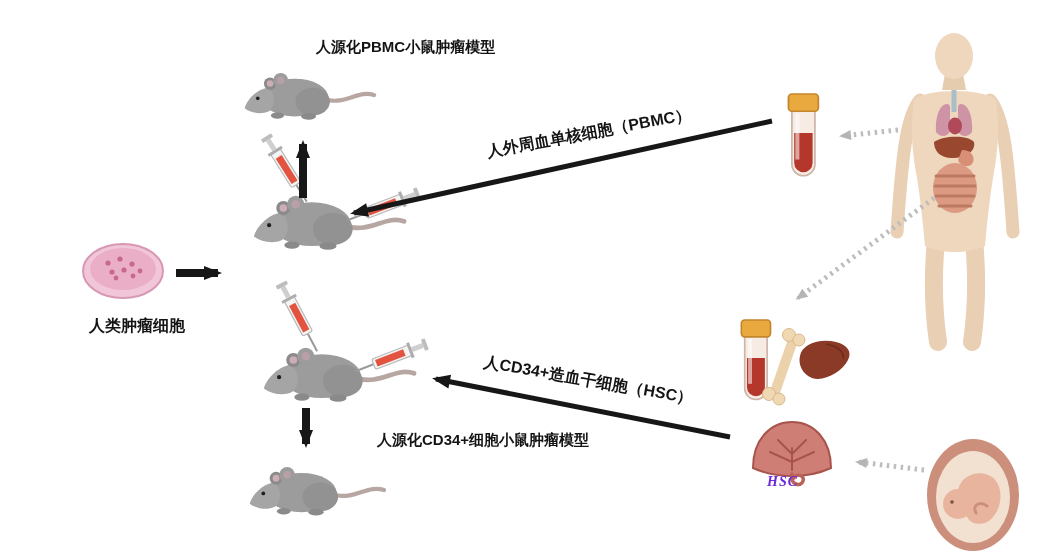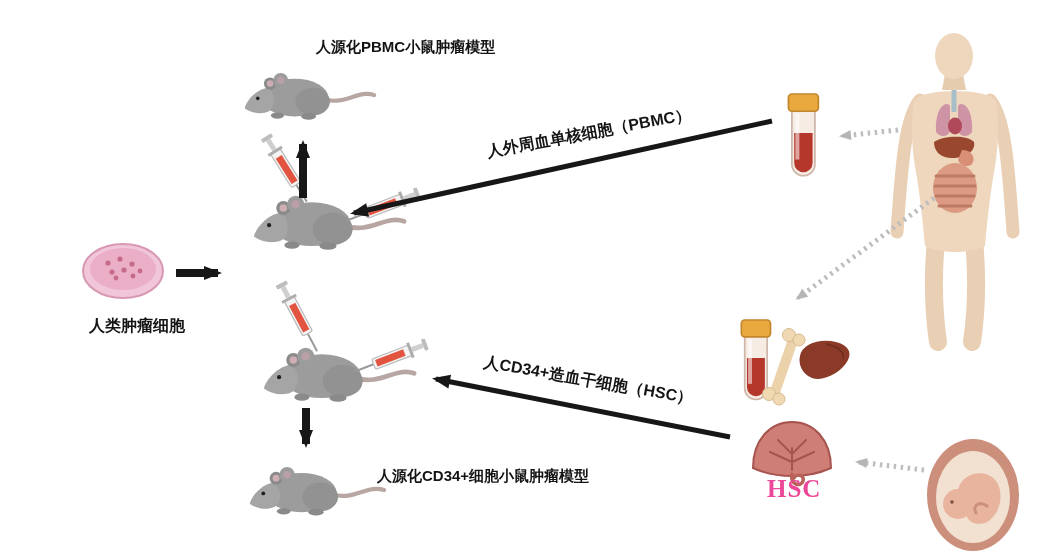--- a/index.html
+++ b/index.html
@@ -4,21 +4,21 @@
 <style>
   * { margin:0; padding:0; box-sizing:border-box; }
   html,body { background:#ffffff; }
   body { font-family:"Liberation Sans","DejaVu Sans",sans-serif; }
   .canvas { position:relative; width:1040px; height:554px; background:#ffffff; overflow:hidden; }
   .canvas > svg { position:absolute; left:0; top:0; }
   .lbl { position:absolute; white-space:nowrap; color:#141414; font-size:15px; font-weight:600; line-height:1.2; }
   .lbl-big { font-size:16px;margin-left:20px; }
   .lbl-rot-pbmc { font-size:16px; transform:rotate(-10.5deg); transform-origin:left center; }
   .lbl-rot-hsc { font-size:16px; transform:rotate(10deg); transform-origin:left center; }
-  .lbl-hsc-caption { font-family:"Liberation Serif","DejaVu Serif",serif; font-size:25px; font-weight:600; letter-spacing:1px; color:#ec4899; }
+  .lbl-hsc-caption { font-family:"Liberation Serif","DejaVu Serif",serif; font-size:14px; font-weight:600; letter-spacing:1px; color:#6d28d9;font-style:italic; }
 </style>
 </head>
 <body>
 
 <div class="canvas">
 
   <svg width="1040" height="554" viewBox="0 0 1040 554" xmlns="http://www.w3.org/2000/svg">
     <defs>
       <marker id="mBlack" markerUnits="userSpaceOnUse" markerWidth="22" markerHeight="18" refX="15" refY="9" orient="auto">
         <path d="M1,2 L19,9 L1,16 Z" fill="#171717"></path>
@@ -150,17 +150,17 @@
   </svg>
 
   <div class="lbl" style="left:316px; top:38px;">人源化PBMC小鼠肿瘤模型</div>
 
   <div class="lbl lbl-big" style="left:69px; top:316px;">人类肿瘤细胞</div>
 
   <div class="lbl lbl-rot-pbmc" style="left:487px; top:142px;">人外周血单核细胞（PBMC）</div>
 
   <div class="lbl lbl-rot-hsc" style="left:484px; top:352px;">人CD34+造血干细胞（HSC）</div>
 
-  <div class="lbl" style="left:377px; top:467px;">人源化CD34+细胞小鼠肿瘤模型</div>
+  <div class="lbl" style="left:377px; top:431px;">人源化CD34+细胞小鼠肿瘤模型</div>
 
   <div class="lbl lbl-hsc-caption" style="left:767px; top:474px;">HSC</div>
 
 </div>
 
 </body></html>

